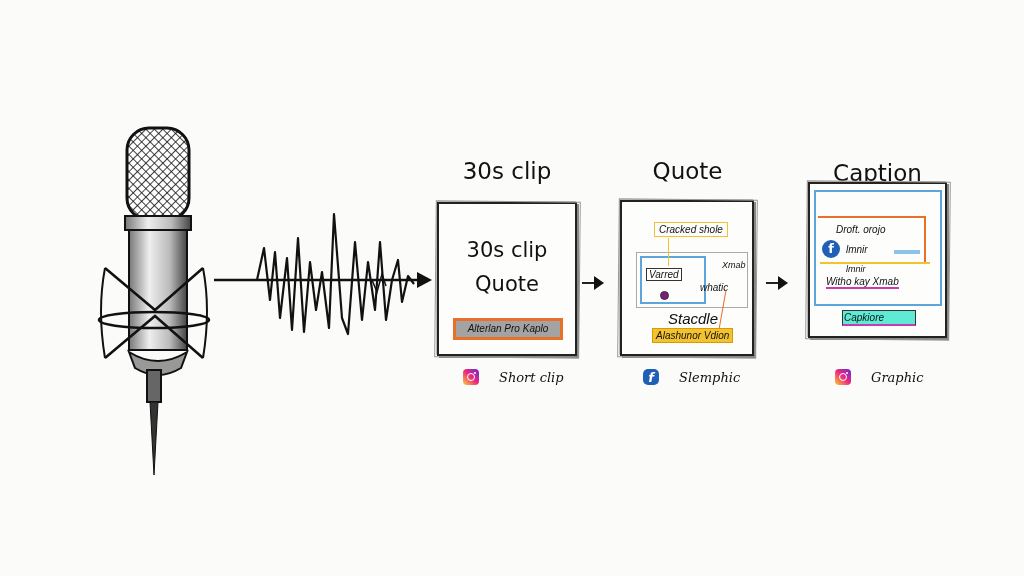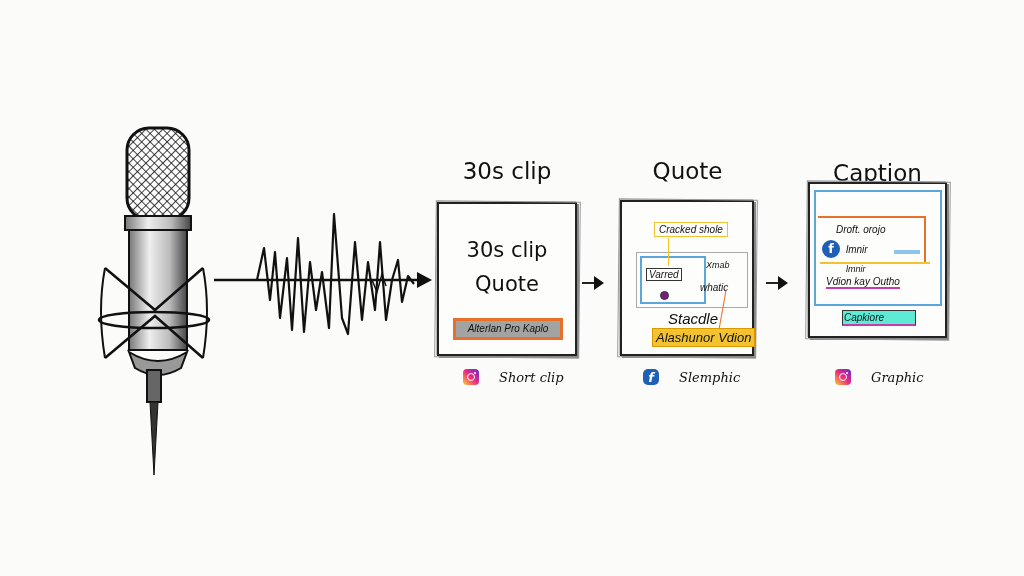--- a/index.html
+++ b/index.html
@@ -73,42 +73,42 @@
 <div class="arrow-small" style="left:582px;top:282px;width:14px;"></div>
 
 <div class="title" style="left:620px;top:158px;width:135px;">Quote</div>
 <div class="box" style="left:620px;top:200px;width:130px;height:152px;">
   <div class="abs scribble" style="left:32px;top:20px;padding:1px 4px;border:1.5px solid #f2c230;">Cracked shole</div>
   <div class="abs" style="left:14px;top:50px;width:110px;height:54px;border:1px solid #aaa;"></div>
   <div class="abs" style="left:18px;top:54px;width:62px;height:44px;border:2px solid #5aa6dd;"></div>
   <div class="abs scribble" style="left:24px;top:66px;padding:0 2px;border:1px solid #333;background:#fff;">Varred</div>
   <div class="abs" style="left:38px;top:89px;width:7px;height:7px;border-radius:50%;background:#7a1d7a;border:1px solid #333;"></div>
   <div class="abs" style="left:46px;top:36px;width:1px;height:28px;background:#f2c230;"></div>
-  <div class="abs scribble" style="left:84px;top:58px;font-size:9px;">Xmab</div>
+  <div class="abs scribble" style="left:100px;top:58px;font-size:9px;">Xmab</div>
   <div class="abs scribble" style="left:78px;top:80px;">whatic</div>
   <div class="abs scribble" style="left:46px;top:108px;font-size:15px;">Stacdle</div>
   <div class="abs" style="left:100px;top:88px;width:1px;height:40px;background:#e8702a;transform:rotate(10deg);"></div>
-  <div class="abs scribble" style="left:30px;top:126px;padding:1px 3px;background:#f2c230;border:1px solid #d99a00;font-size:13px;">Alashunor Vdion</div>
+  <div class="abs scribble" style="left:30px;top:126px;padding:1px 3px;background:#f2c230;border:1px solid #d99a00;font-size:10px;">Alashunor Vdion</div>
 </div>
 <div class="platform" style="left:643px;top:369px;">
   <span class="fb">f</span>
   <span>Slemphic</span>
 </div>
 
 <div class="arrow-small" style="left:766px;top:282px;width:14px;"></div>
 
 <div class="title" style="left:805px;top:160px;width:145px;">Caption</div>
 <div class="box" style="left:808px;top:182px;width:135px;height:152px;">
   <div class="abs" style="left:4px;top:6px;width:124px;height:112px;border:2.5px solid #5aa6dd;"></div>
   <div class="abs" style="left:8px;top:32px;width:106px;height:46px;border-top:2px solid #e8702a;border-right:2px solid #e8702a;"></div>
   <div class="abs scribble" style="left:26px;top:40px;">Droft. orojo</div>
   <div class="abs fb-round" style="left:12px;top:56px;">f</div>
   <div class="abs scribble" style="left:36px;top:60px;">lmnir</div>
   <div class="abs" style="left:84px;top:66px;width:26px;height:4px;background:#8cc4ec;"></div>
   <div class="abs" style="left:10px;top:78px;width:110px;height:2px;background:#f2c230;"></div>
   <div class="abs scribble" style="left:36px;top:80px;font-size:9px;">lmnir</div>
-  <div class="abs scribble" style="left:16px;top:92px;border-bottom:2px solid #c63bb0;">Vdion kay Outho</div>
+  <div class="abs scribble" style="left:16px;top:92px;border-bottom:2px solid #c63bb0;">Witho kay Xmab</div>
   <div class="abs scribble" style="left:32px;top:126px;width:70px;padding:1px 1px;border:1.5px solid #333;border-bottom:2px solid #c63bb0;background:#5eead4;">Capkiore</div>
 </div>
 <div class="platform" style="left:835px;top:369px;justify-content:flex-end;">
   <span class="ig"></span>
   <span>Graphic</span>
 </div>
 
 </body></html>

